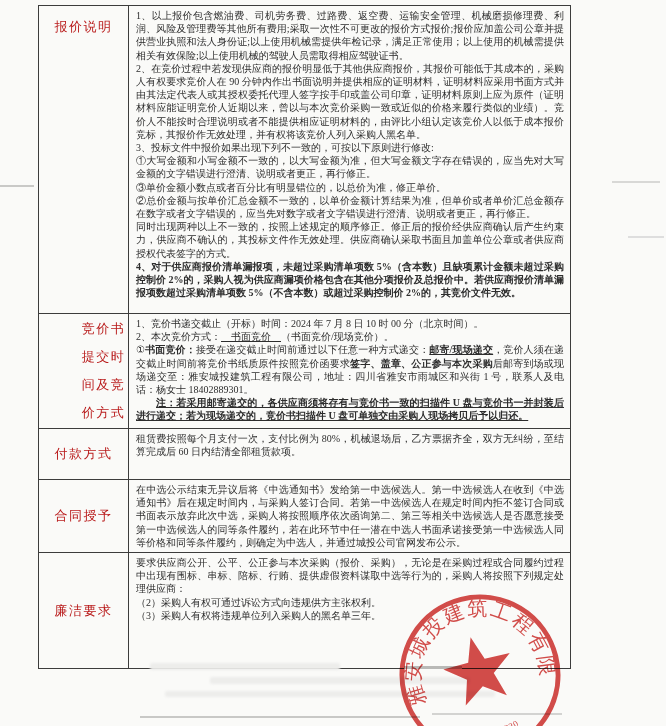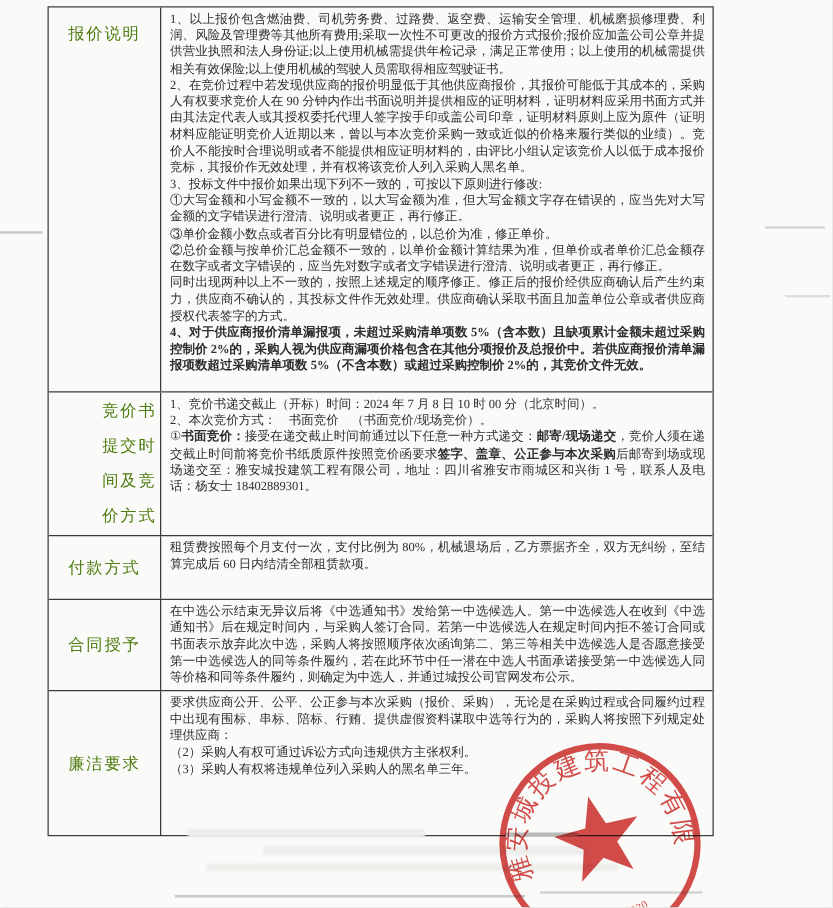--- a/index.html
+++ b/index.html
@@ -21,35 +21,35 @@
     background:transparent;
   }
   .trow{display:flex;border-bottom:1px solid #3c3c3c;}
   .trow:last-child{border-bottom:none;}
   .label-cell{
     width:89px;min-width:89px;
     border-right:1px solid #3c3c3c;
     display:flex;align-items:center;justify-content:center;
     text-align:center;
     font-size:13px;letter-spacing:1.5px;
-    color:#4d7c0f;
+    color:#b91c1c;
   }
   .label-cell .label-inner{width:74px;}
   .label-top{align-items:flex-start;}
   .label-top .label-inner{padding-top:12px;}
   .lh-tall .label-inner{line-height:2.15;margin-left:40px;}
   .content-cell{
     flex:1;
     padding:3px 6px 3px 7px;
     font-size:10px;line-height:13.2px;
     text-align:justify;
   }
   .content-cell p{margin:0;}
   .b{font-weight:bold;margin-top:21px;}
-  .u{}
+  .u{text-decoration:underline;}
   .indent{text-indent:2em;}
   
   .r0{min-height:307px;}
   .r1{min-height:114px;}
   .r2{min-height:50px;}
   .r3{min-height:61px;}
   .r4{min-height:115px;}
   
   .seal{
     position:absolute;left:385px;top:580px;width:190px;height:190px;
@@ -90,20 +90,21 @@
     </div>
 
     <div class="trow r1">
       <div class="label-cell lh-tall">
         <div class="label-inner">竞价书提交时间及竞价方式</div>
       </div>
       <div class="content-cell">
           <p><span>1、竞价书递交截止（开标）时间：2024 年 7 月 8 日 10 时 00 分（北京时间）。</span></p>
           <p><span>2、本次竞价方式：</span><span class="u">　书面竞价　</span><span>（书面竞价/现场竞价）。</span></p>
           <p><span>①</span><span class="b">书面竞价：</span><span>接受在递交截止时间前通过以下任意一种方式递交：</span><span class="b u">邮寄/现场递交</span><span>，竞价人须在递交截止时间前将竞价书纸质原件按照竞价函要求</span><span class="b">签字、盖章、公正参与本次采购</span><span>后邮寄到场或现场递交至：雅安城投建筑工程有限公司，地址：四川省雅安市雨城区和兴街 1 号，联系人及电话：杨女士 18402889301。</span></p>
+          <p class="indent"><span class="b u">注：若采用邮寄递交的，各供应商须将存有与竞价书一致的扫描件 U 盘与竞价书一并封装后进行递交；若为现场递交的，竞价书扫描件 U 盘可单独交由采购人现场拷贝后予以归还。</span></p>
         </div>
     </div>
 
     <div class="trow r2">
       <div class="label-cell">
         <div class="label-inner">付款方式</div>
       </div>
       <div class="content-cell">
           <p><span>租赁费按照每个月支付一次，支付比例为 80%，机械退场后，乙方票据齐全，双方无纠纷，至结算完成后 60 日内结清全部租赁款项。</span></p>
         </div>

